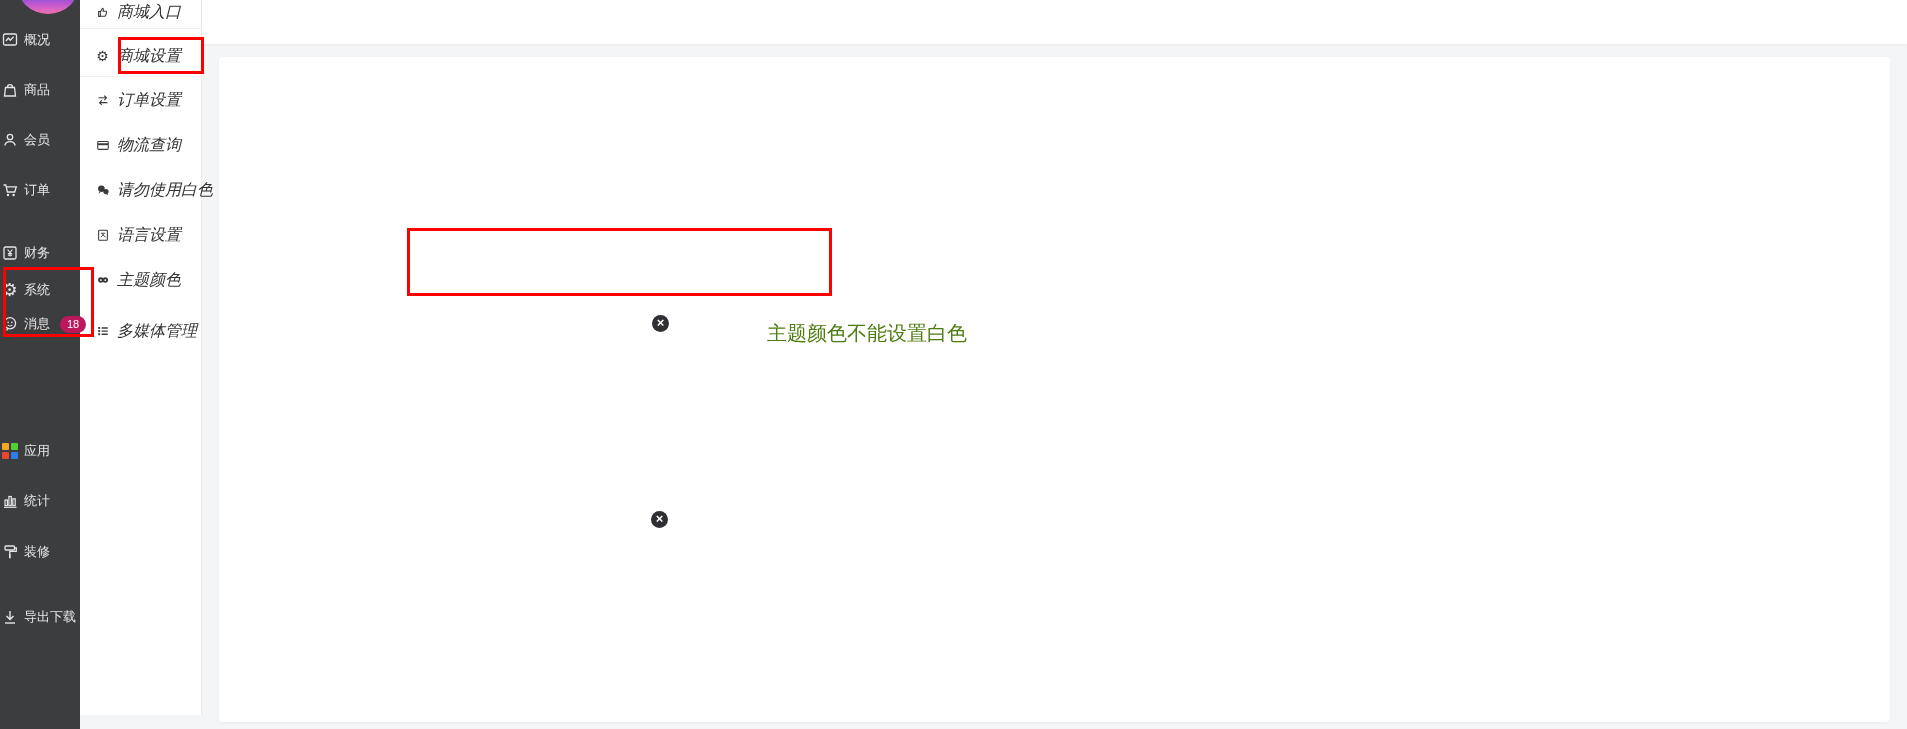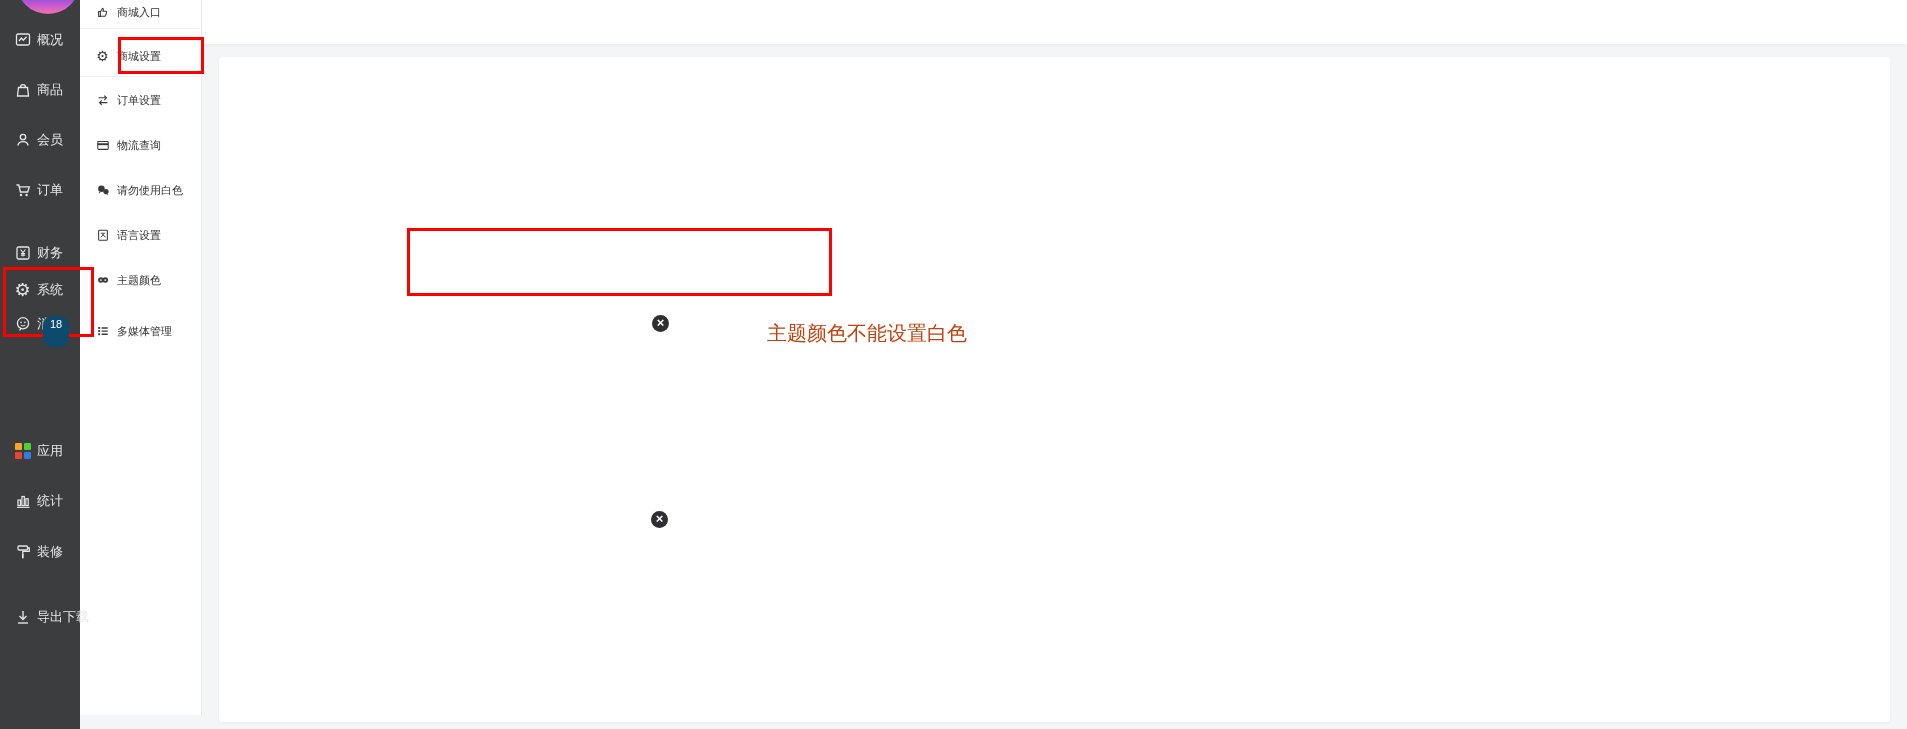--- a/index.html
+++ b/index.html
@@ -4,34 +4,34 @@
 <style>
   * { margin:0; padding:0; box-sizing:border-box; }
   html,body { background:#e9eaec; }
   body { font-family:"Liberation Sans","DejaVu Sans",sans-serif; }
   .screen { position:relative; width:1907px; height:729px; overflow:hidden; background:#f4f5f7; }
 
   
   .sidebar { position:absolute; left:0; top:0; width:80px; height:729px; background:#3c3d3f; z-index:3; }
   .logo-circle { position:absolute; left:16px; top:-50px; width:64px; height:64px; border-radius:50%;
     background:linear-gradient(180deg,#23267a 0%,#3a3fd0 45%,#7a4bdc 70%,#c45ad0 86%,#e86db4 97%); }
-  .s-item { position:absolute; left:0; width:60px; height:34px; display:flex; align-items:center; padding-left:13px; color:#e6e6e6; cursor:pointer; }
+  .s-item { position:absolute; left:0; width:60px; height:34px; display:flex; align-items:center; color:#e6e6e6; cursor:pointer; }
   .s-item .s-ic { width:19px; height:19px; display:flex; align-items:center; justify-content:center; margin-right:5px; flex:none; }
   .s-item .s-lb { font-size:13px; white-space:nowrap; }
   .gear-glyph { font-size:18px; line-height:18px; color:#e6e6e6; }
   .apps-grid { width:16px; height:16px; display:grid; grid-template-columns:7px 7px; grid-template-rows:7px 7px; gap:2px; }
   .apps-grid i { display:block; border-radius:1px; }
-  .badge { position:absolute; left:43px; top:316px; min-width:26px; height:31px; border-radius:9px; background:#0c4a6e;
+  .badge { position:absolute; left:60px; top:316px; min-width:26px; height:17px; border-radius:9px; background:#be185d;
     color:#fff; font-size:11px; line-height:17px; text-align:center; padding:0 6px; z-index:12; }
 
   
   .submenu { position:absolute; left:80px; top:0; width:122px; height:715px; background:#fff; border-right:1px solid #e9e9eb; z-index:2; }
   .m-item { position:absolute; left:0; width:122px; height:30px; display:flex; align-items:center; padding-left:15px; color:#333; cursor:pointer; }
   .m-item .m-ic { width:15px; height:15px; margin-right:7px; display:flex; align-items:center; justify-content:center; flex:none; color:#3a3a3a; }
-  .m-item .m-lb { font-size:11px; white-space:nowrap; }
+  .m-item .m-lb { font-size:16px; white-space:nowrap;font-style:italic; }
   .m-sep { position:absolute; left:0; width:122px; height:1px; background:#f0f1f2; }
   .gear-glyph-dark { font-size:14px; line-height:14px; color:#3a3a3a; }
 
   
   .topbar { position:absolute; left:202px; top:0; width:1705px; height:44px; background:#fff; box-shadow:0 1px 3px rgba(0,0,0,.05); z-index:1; }
   .tab { position:absolute; top:12px; transform:translateX(-50%); font-size:13px; color:#5a5e66; white-space:nowrap; cursor:pointer; line-height:20px; }
   .tab.active { top:7px; background:#19c194; color:#fff; border-radius:15px; padding:0 16px; height:26px; line-height:26px; }
 
   
   .card { position:absolute; left:219px; top:57px; width:1671px; height:665px; background:#fff; border-radius:4px; box-shadow:0 1px 3px rgba(0,0,0,.04); z-index:1; }
@@ -47,21 +47,21 @@
   .inp-shopname { left:466px; top:169px; width:742px; height:38px; }
   .blur-blob { filter:blur(3px); background:#c9cacd; border-radius:2px; }
   .name-blob { position:absolute; left:12px; top:8px; width:112px; height:22px; opacity:.55; }
 
   .inp-color { left:466px; top:237px; width:200px; height:38px; border:1px solid #dcdfe6; border-radius:4px; padding:0 12px; outline:none; font-family:"Liberation Sans","DejaVu Sans",sans-serif; position:absolute; font-size:13px; color:#303133; }
   .color-btn { position:absolute; left:672px; top:237px; width:34px; height:38px; border:1px solid #e4e7ed; border-radius:4px; background:#fff; display:flex; align-items:center; justify-content:center; cursor:pointer; }
   .color-block { width:24px; height:24px; background:#ff0000; border-radius:2px; display:flex; align-items:center; justify-content:center; }
   .chev { width:7px; height:7px; border-right:2px solid #fff; border-bottom:2px solid #fff; transform:rotate(45deg); margin-top:-4px; }
 
   .hint { position:absolute; left:466px; top:283px; font-size:12px; color:#a8abb2; white-space:nowrap; }
-  .annotation-text { position:absolute; left:767px; top:320px; font-size:20px; color:#c2410c; white-space:nowrap; z-index:11; }
+  .annotation-text { position:absolute; left:767px; top:320px; font-size:20px; color:#4d7c0f; white-space:nowrap; z-index:11; }
 
   
   .red-box { position:absolute; border:3px solid #ff0000; z-index:10; pointer-events:none; }
   .red-box.sys   { left:3px;   top:267px; width:91px;  height:70px; }
   .red-box.menu  { left:118px; top:37px;  width:86px;  height:37px; }
   .red-box.theme { left:407px; top:228px; width:425px; height:68px; }
 
   
   .logo-img { position:absolute; left:508px; top:322px; width:152px; height:146px; border-radius:8px; overflow:hidden;
     background:linear-gradient(165deg,#2633c8 0%,#1326b8 42%,#0a1a9e 62%,#15297f 76%,#1d2c4e 88%,#26262e 100%); cursor:pointer; }

